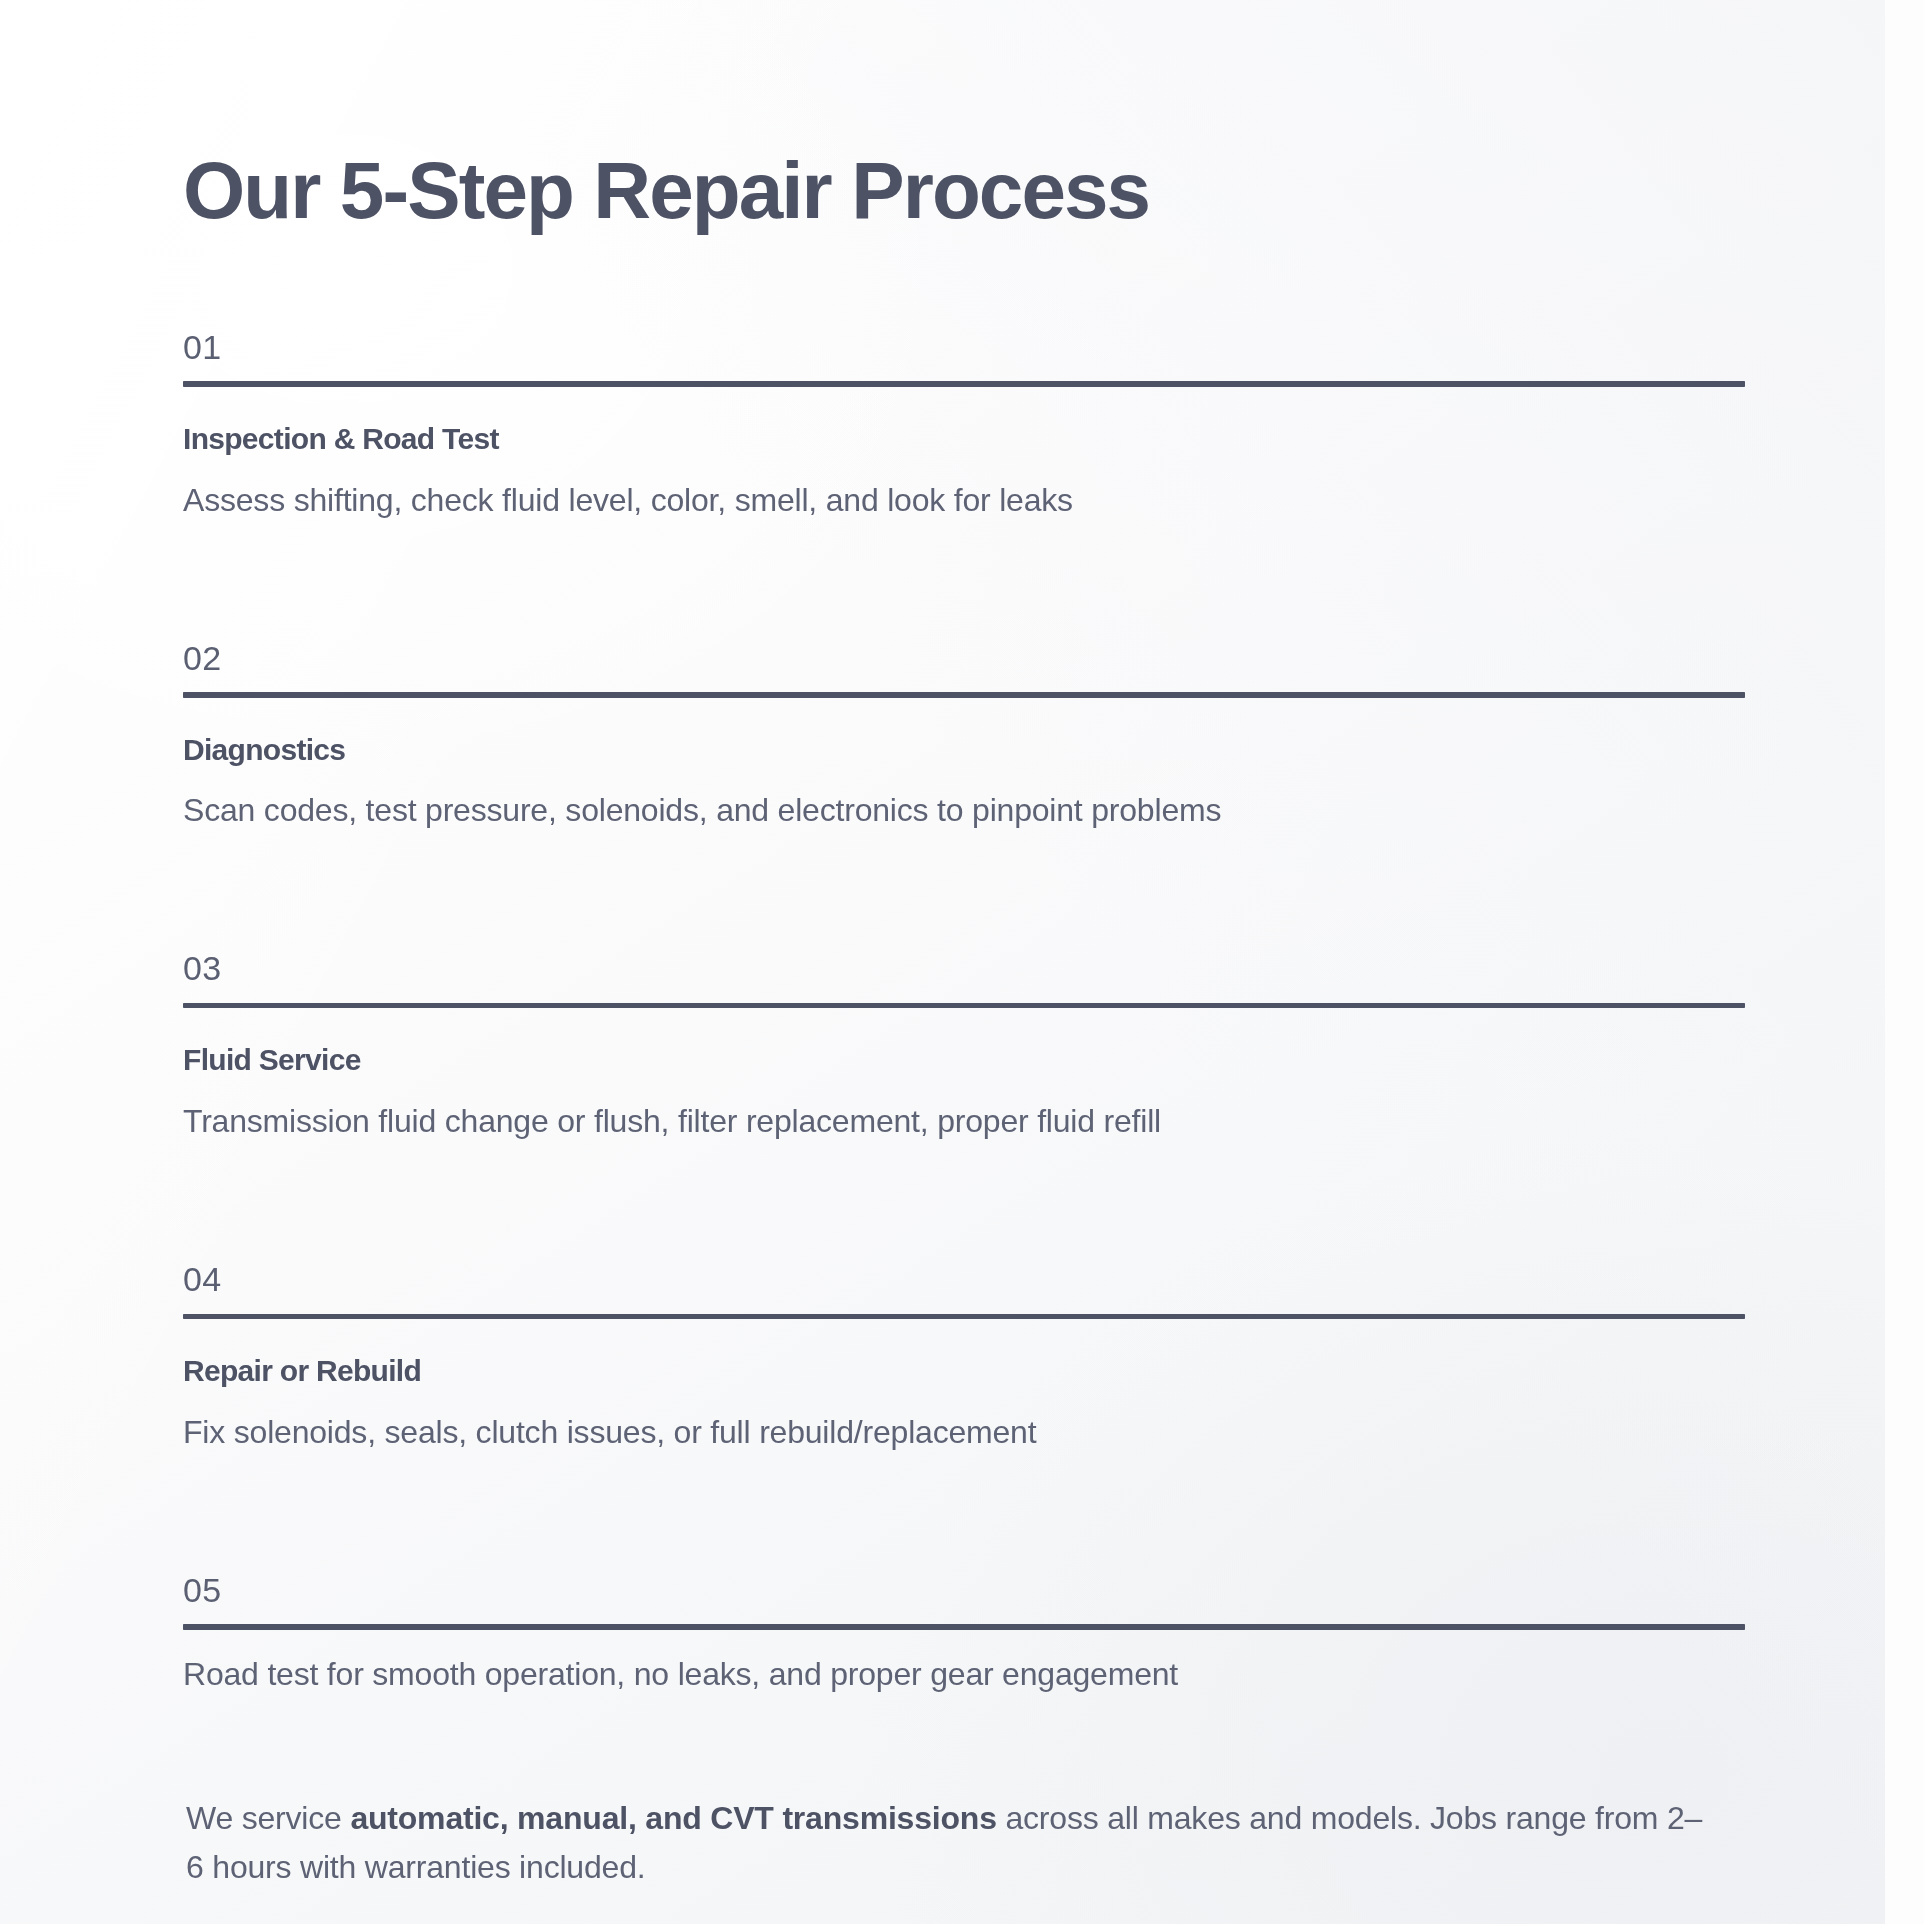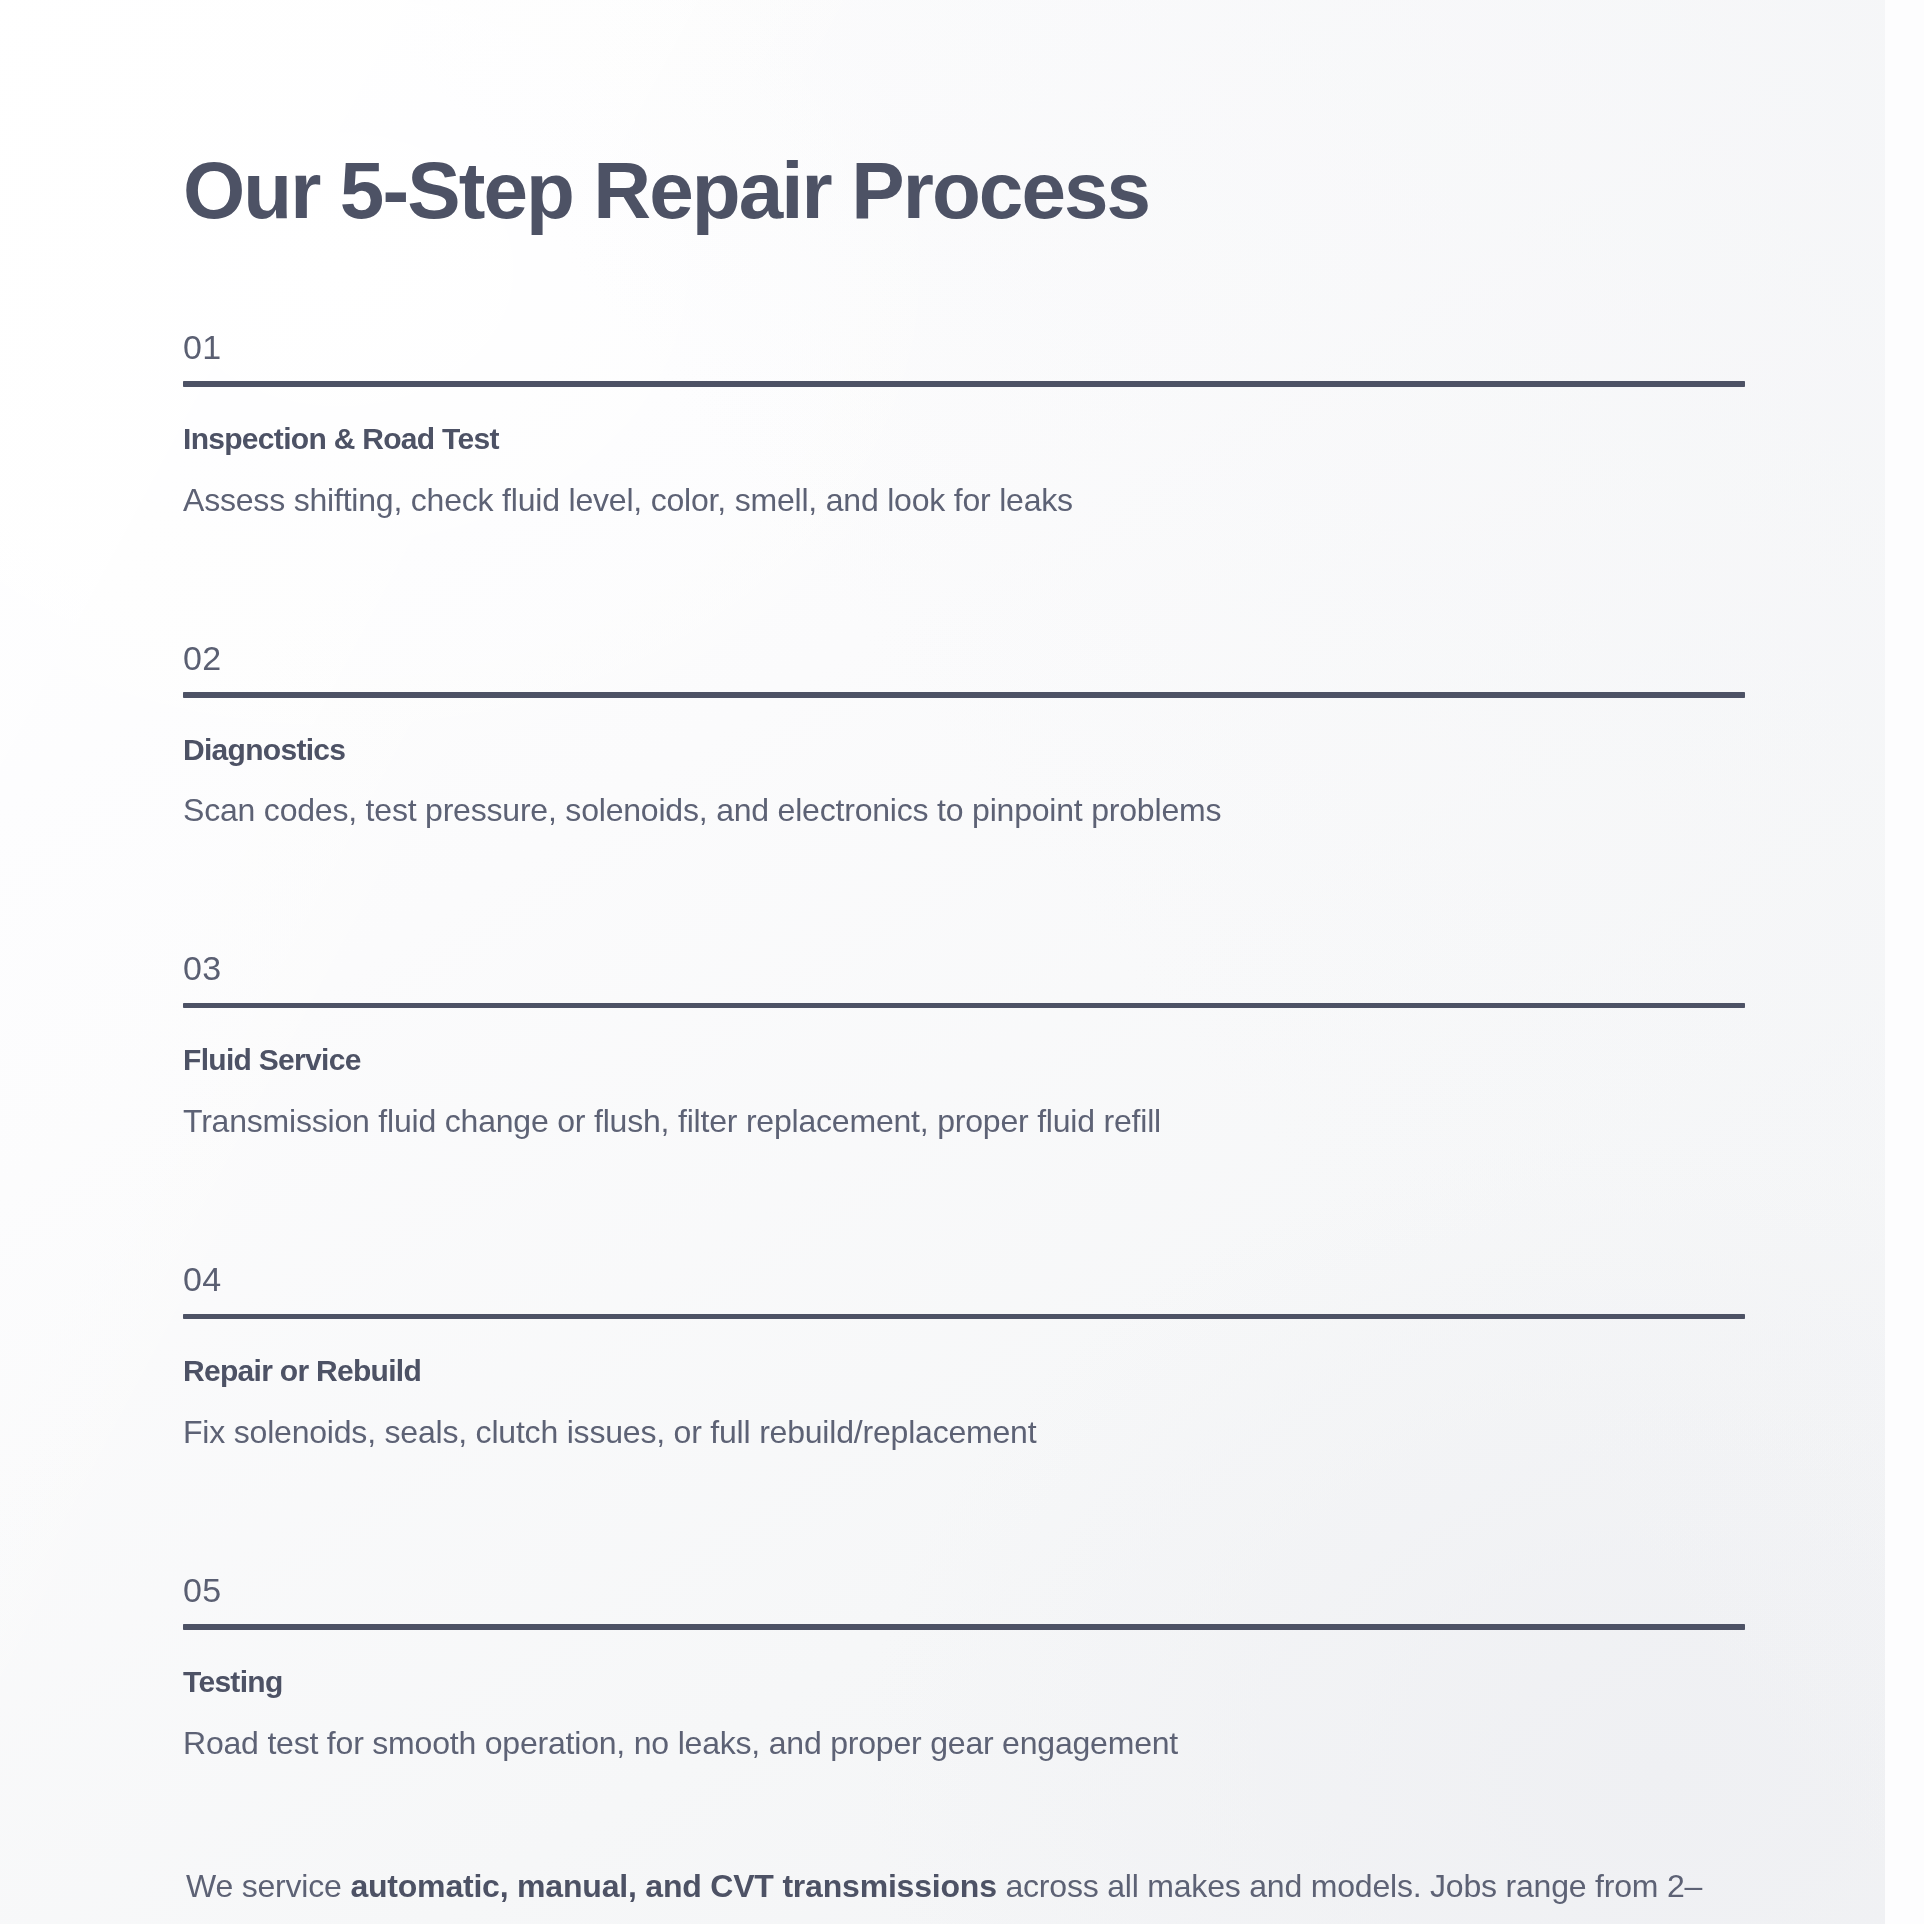--- a/index.html
+++ b/index.html
@@ -156,21 +156,20 @@
       <li class="step">
         <span class="step-number">04</span>
         <span class="step-rule"></span>
         <h2 class="step-title">Repair or Rebuild</h2>
         <p class="step-desc">Fix solenoids, seals, clutch issues, or full rebuild/replacement</p>
       </li>
 
       <li class="step">
         <span class="step-number">05</span>
         <span class="step-rule"></span>
-        <h2 class="step-title">Testing</h2>
         <p class="step-desc">Road test for smooth operation, no leaks, and proper gear engagement</p>
       </li>
 
     </ol>
 
     <p class="footnote"><span>We service </span><b>automatic, manual, and CVT transmissions</b><span> across all makes and models. Jobs range from 2–6 hours with warranties included.</span></p>
 
   </div>
 </div>
 

